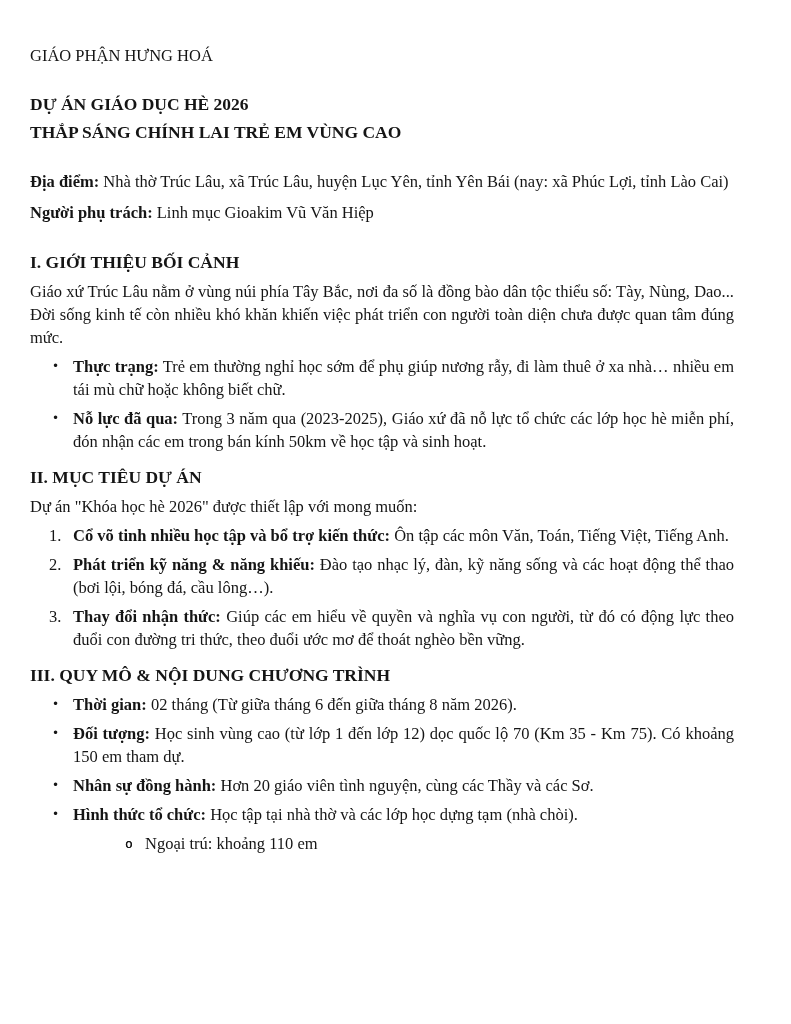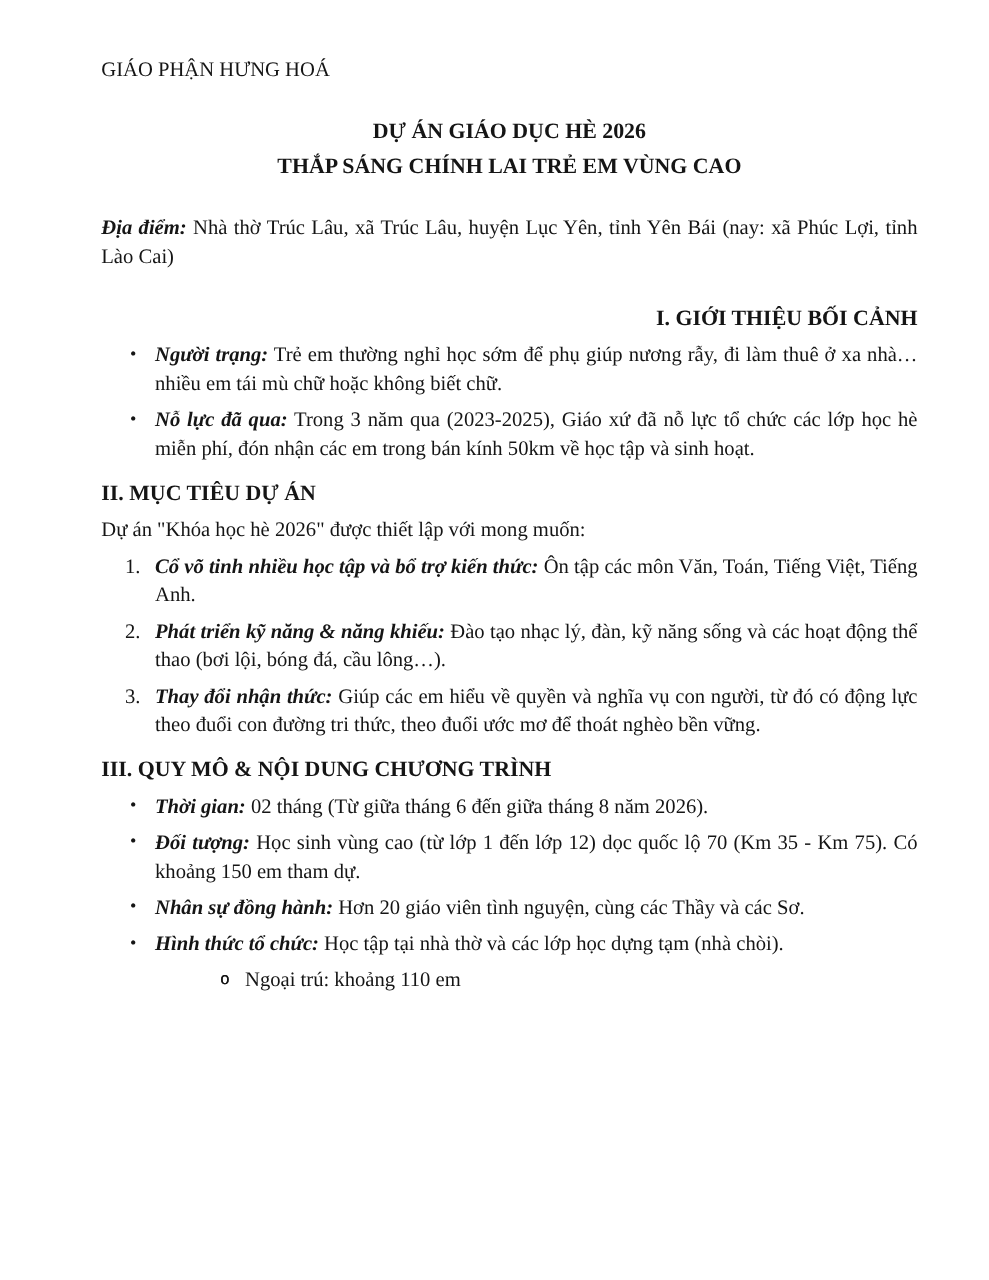--- a/index.html
+++ b/index.html
@@ -7,42 +7,41 @@
   body {
     width: 791px;
     height: 1024px;
     background: #ffffff;
     color: #151515;
     font-family: "Liberation Serif", "DejaVu Serif", serif;
     font-size: 16.5px;
     line-height: 23px;
     overflow: hidden;
   }
-  .page { padding: 44px 57px 0 57px; margin-left: 24px; }
+  .page { padding: 44px 57px 0 30px; }
 
   .org-line { line-height: 24px; margin-bottom: 6px; }
 
   .title-block {
     margin-top: 22px;
-    text-align: center;
     font-weight: bold;
     font-size: 17.5px;
   }
   .title-line { line-height: 28px; }
 
   .meta { margin: 24px 0 0 0; text-align: justify; }
   .meta + .meta { margin-top: 8px; }
 
   .sec {
     font-size: 17.5px;
     font-weight: bold;
     line-height: 24px;
     margin: 12px 0 6px 0;
   }
-  .sec-first { margin-top: 26px; text-align: right; }
+  .sec-first { margin-top: 26px; }
   .sec-last { margin-top: 14px; }
 
   .par { margin: 0 0 6px 0; text-align: justify; }
 
   .li {
     position: relative;
     padding-left: 43px;
     margin: 0 0 6px 0;
     text-align: justify;
   }
@@ -69,42 +68,44 @@
     text-align: justify;
   }
   .li2 .mk2 {
     position: absolute;
     left: 95px;
     top: 0;
     font-size: 13px;
     font-family: "DejaVu Sans Mono", monospace;
   }
 
-  b { font-weight: bold; font-style: italic; }
+  b { font-weight: bold; }
 </style>
 </head>
 <body>
 
 <div class="page">
 
   <div>
     <div class="org-line">GIÁO PHẬN HƯNG HOÁ</div>
   </div>
 
   <div class="title-block">
     <div class="title-line">DỰ ÁN GIÁO DỤC HÈ 2026</div>
     <div class="title-line">THẮP SÁNG CHÍNH LAI TRẺ EM VÙNG CAO</div>
   </div>
 
   <p class="meta"><b>Địa điểm:</b> <span>Nhà thờ Trúc Lâu, xã Trúc Lâu, huyện Lục Yên, tỉnh Yên Bái (nay: xã Phúc Lợi, tỉnh Lào Cai)</span></p>
+  <p class="meta"><b>Người phụ trách:</b> <span>Linh mục Gioakim Vũ Văn Hiệp</span></p>
 
   <div class="sec sec-first">I. GIỚI THIỆU BỐI CẢNH</div>
+  <p class="par">Giáo xứ Trúc Lâu nằm ở vùng núi phía Tây Bắc, nơi đa số là đồng bào dân tộc thiểu số: Tày, Nùng, Dao... Đời sống kinh tế còn nhiều khó khăn khiến việc phát triển con người toàn diện chưa được quan tâm đúng mức.</p>
 
   <div class="li">
-    <span class="mk">•</span><b>Người trạng:</b> <span>Trẻ em thường nghỉ học sớm để phụ giúp nương rẫy, đi làm thuê ở xa nhà… nhiều em tái mù chữ hoặc không biết chữ.</span>
+    <span class="mk">•</span><b>Thực trạng:</b> <span>Trẻ em thường nghỉ học sớm để phụ giúp nương rẫy, đi làm thuê ở xa nhà… nhiều em tái mù chữ hoặc không biết chữ.</span>
   </div>
   <div class="li">
     <span class="mk">•</span><b>Nỗ lực đã qua:</b> <span>Trong 3 năm qua (2023-2025), Giáo xứ đã nỗ lực tổ chức các lớp học hè miễn phí, đón nhận các em trong bán kính 50km về học tập và sinh hoạt.</span>
   </div>
 
   <div class="sec">II. MỤC TIÊU DỰ ÁN</div>
   <p class="par">Dự án "Khóa học hè 2026" được thiết lập với mong muốn:</p>
 
   <div class="oli">
     <span class="num">1.</span><b>Cổ võ tinh nhiều học tập và bổ trợ kiến thức:</b> <span>Ôn tập các môn Văn, Toán, Tiếng Việt, Tiếng Anh.</span>

